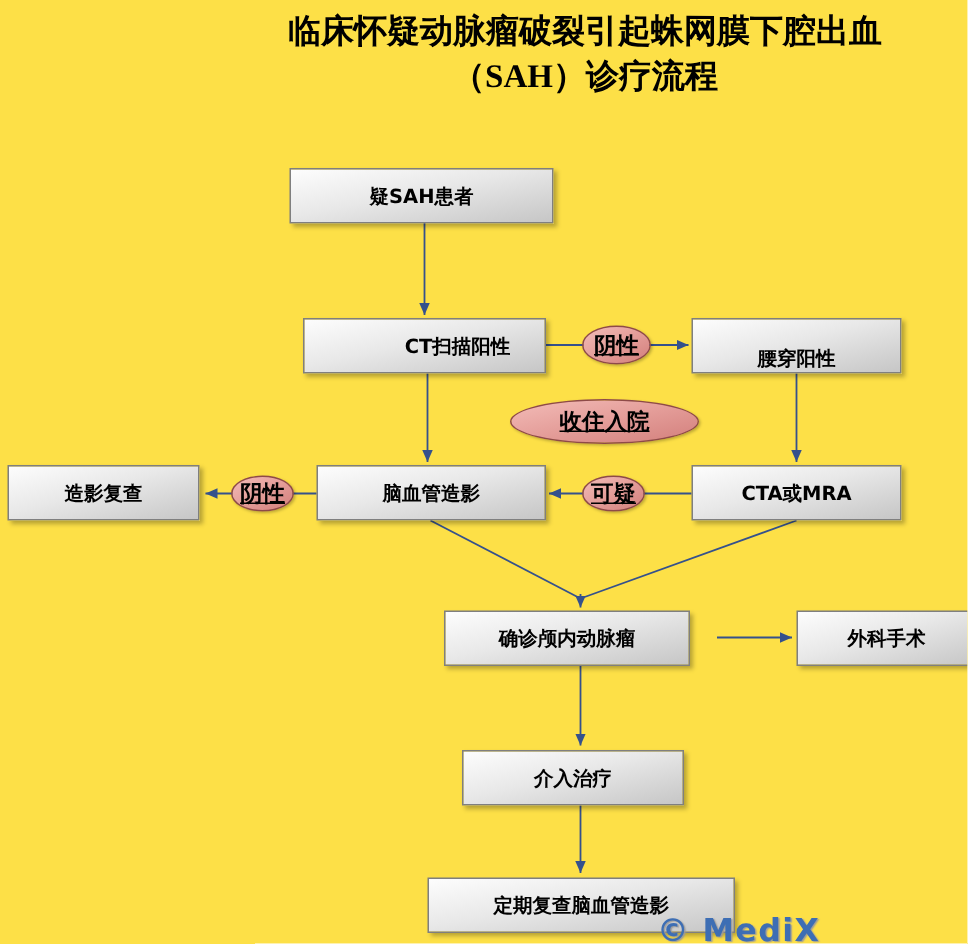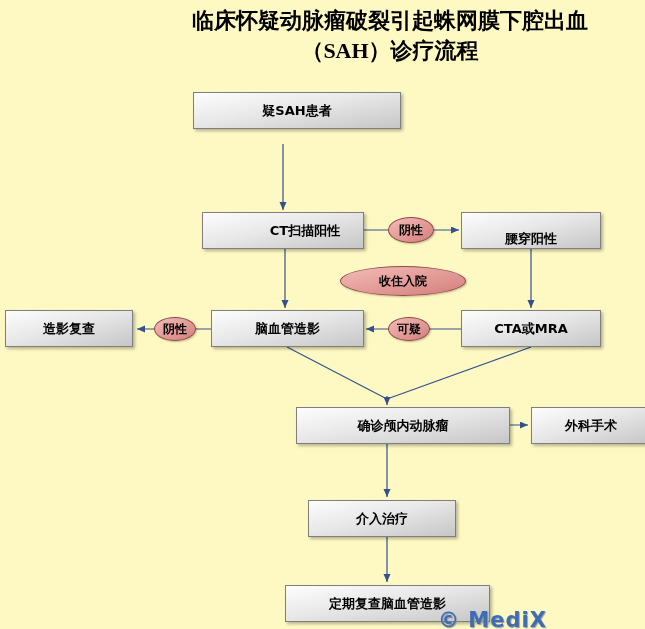--- a/index.html
+++ b/index.html
@@ -5,21 +5,21 @@
   html, body {
     margin: 0;
     padding: 0;
     background: #ffffff;
     font-family: "DejaVu Sans", "Liberation Sans", sans-serif;
   }
   .canvas {
     position: relative;
     width: 645px;
     height: 629px;
-    background: #fef9c3;
+    background: #fde047;
     overflow: hidden;
   }
   .title {
     position: absolute;
     left: 140px;
     top: 6px;
     width: 500px;
     text-align: center;
     font-family: "Liberation Serif", "DejaVu Serif", serif;
     font-weight: bold;
@@ -50,42 +50,43 @@
   .ellipse {
     position: absolute;
     box-sizing: border-box;
     border: 1px solid #8e4a48;
     background: linear-gradient(to bottom right, #f3bcb8 0%, #e49d99 50%, #d37f7c 100%);
     border-radius: 50%;
     box-shadow: 1px 1px 2px rgba(0,0,0,0.25);
     display: flex;
     align-items: center;
     justify-content: center;
-    font-size: 12px;
+    font-size: 15px;
     font-weight: bold;
     color: #000000;
+    text-decoration: underline;
   }
   .watermark {
     position: absolute;
     left: 438px;
     top: 608px;
     font-size: 21px;
     font-weight: bold;
     color: #3d6eb4;
     text-shadow: 1px 1px 1px #9a9a9a;
     letter-spacing: 1px;
   }
   
-  .n-suspect   { left: 193px; top: 92px; width: 208px; }
+  .n-suspect   { left: 193px; top: 112px; width: 176px; }
   .n-ct        { left: 202px; top: 212px; width: 162px; padding-left: 44px; }
   .n-lumbar    { left: 461px; top: 212px; width: 140px; align-items: flex-end; }
   .n-recheck   { left: 5px;   top: 310px; width: 128px; }
   .n-angio     { left: 211px; top: 310px; width: 153px; }
   .n-ctamra    { left: 461px; top: 310px; width: 140px; }
-  .n-confirm   { left: 296px; top: 407px; width: 214px; }
+  .n-confirm   { left: 296px; top: 407px; width: 164px; }
   .n-surgery   { left: 531px; top: 407px; width: 120px; }
   .n-interv    { left: 308px; top: 500px; width: 148px; }
   .n-regular   { left: 285px; top: 585px; width: 205px; }
   
   .e-neg1      { left: 388px; top: 217px; width: 46px;  height: 26px; }
   .e-admit     { left: 340px; top: 266px; width: 126px; height: 30px; align-items: center; }
   .e-suspic    { left: 388px; top: 317px; width: 42px;  height: 24px; }
   .e-neg2      { left: 154px; top: 317px; width: 42px;  height: 24px; }
 </style>
 </head>

